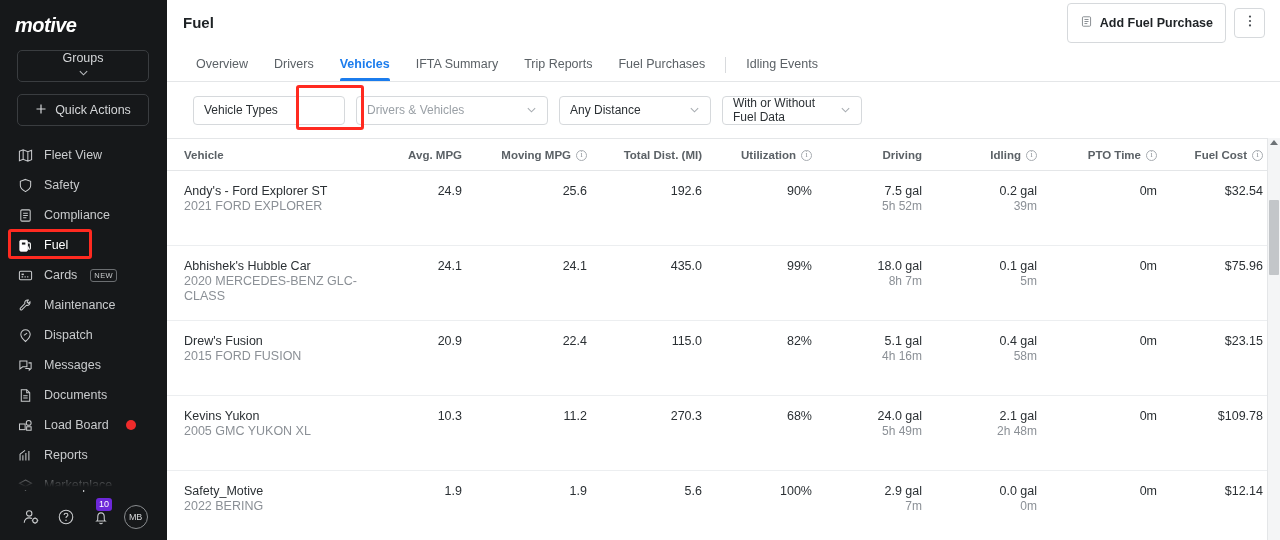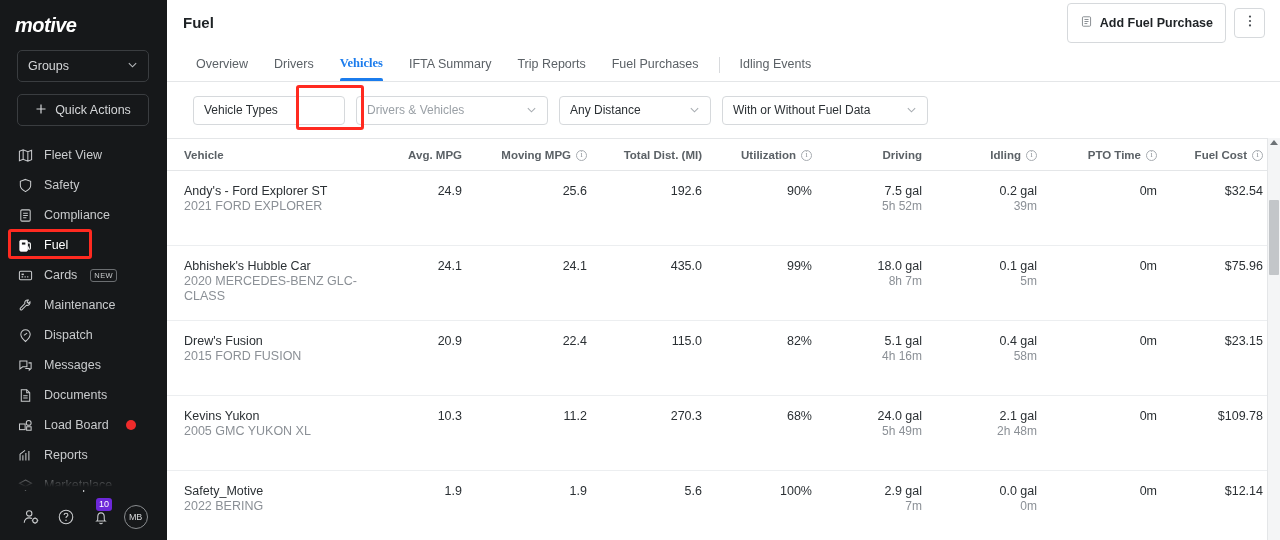--- a/index.html
+++ b/index.html
@@ -30,20 +30,21 @@
   }
   .sb-select {
     margin: 6px 17px 0 17px;
     height: 32px;
     border: 1px solid #3a3d40;
     border-radius: 5px;
     display: flex; align-items: center;
     padding: 0 10px;
     color: #d4d6d8; font-size: 12.5px;
     justify-content: space-between;
+    flex-direction: column;
   }
   .sb-btn {
     margin: 12px 17px 0 17px;
     height: 32px;
     border: 1px solid #3a3d40;
     border-radius: 5px;
     display: flex; align-items: center; justify-content: center;
     color: #d4d6d8; font-size: 12.5px; gap: 8px;
   }
   .navlist { margin-top: 14px; }
@@ -125,21 +126,21 @@
   .tabsbar {
     height: 37px; border-bottom: 1px solid #e4e6e8;
     display: flex; align-items: flex-end; padding-left: 16px;
     position: relative;
   }
   .tab {
     font-size: 12.5px; color: #5b6166;
     padding: 0 13px 10px 13px;
     position: relative; white-space: nowrap;
   }
-  .tab.active { color: #1b7ced; font-weight: bold; font-family: Liberation Serif, serif; }
+  .tab.active { color: #1b7ced; font-weight: bold; }
   .tab.active:after {
     content: ""; position: absolute; left: 13px; right: 13px; bottom: 0;
     height: 3px; background: #1b7ced; border-radius: 2px 2px 0 0;
   }
   .tab-sep { width: 1px; height: 16px; background: #d8dadd; margin: 0 7px 8px 7px; }
   .hl-tab {
     position: absolute; left: 129px; top: 40px;
     width: 68px; height: 45px;
     border: 3px solid #ff2a20; border-radius: 3px;
     pointer-events: none; z-index: 30;
@@ -154,21 +155,21 @@
     background: #fff; display: flex; align-items: center;
     padding: 0 10px; font-size: 12px; color: #2b3034;
     justify-content: space-between; gap: 10px;
   }
   .filt.ph { color: #9aa0a6; }
   .filt .chev { color: #9aa0a6; font-size: 9px; }
   .w-vt { width: 152px; }
   .w-dt { width: 182px; }
   .w-dv { width: 192px; }
   .w-ad { width: 152px; }
-  .w-wf { width: 206px; }
+  .w-wf { width: 140px; }
 
   
   .table-wrap { flex: 1; position: relative; overflow: hidden; }
   table { width: 100%; border-collapse: collapse; table-layout: fixed; }
   thead th {
     font-size: 11.5px; color: #5b6166; font-weight: bold;
     padding: 10px 0 9px 0;
     border-bottom: 1px solid #e4e6e8;
     border-top: 1px solid #e4e6e8;
     vertical-align: middle; background: #fff;

